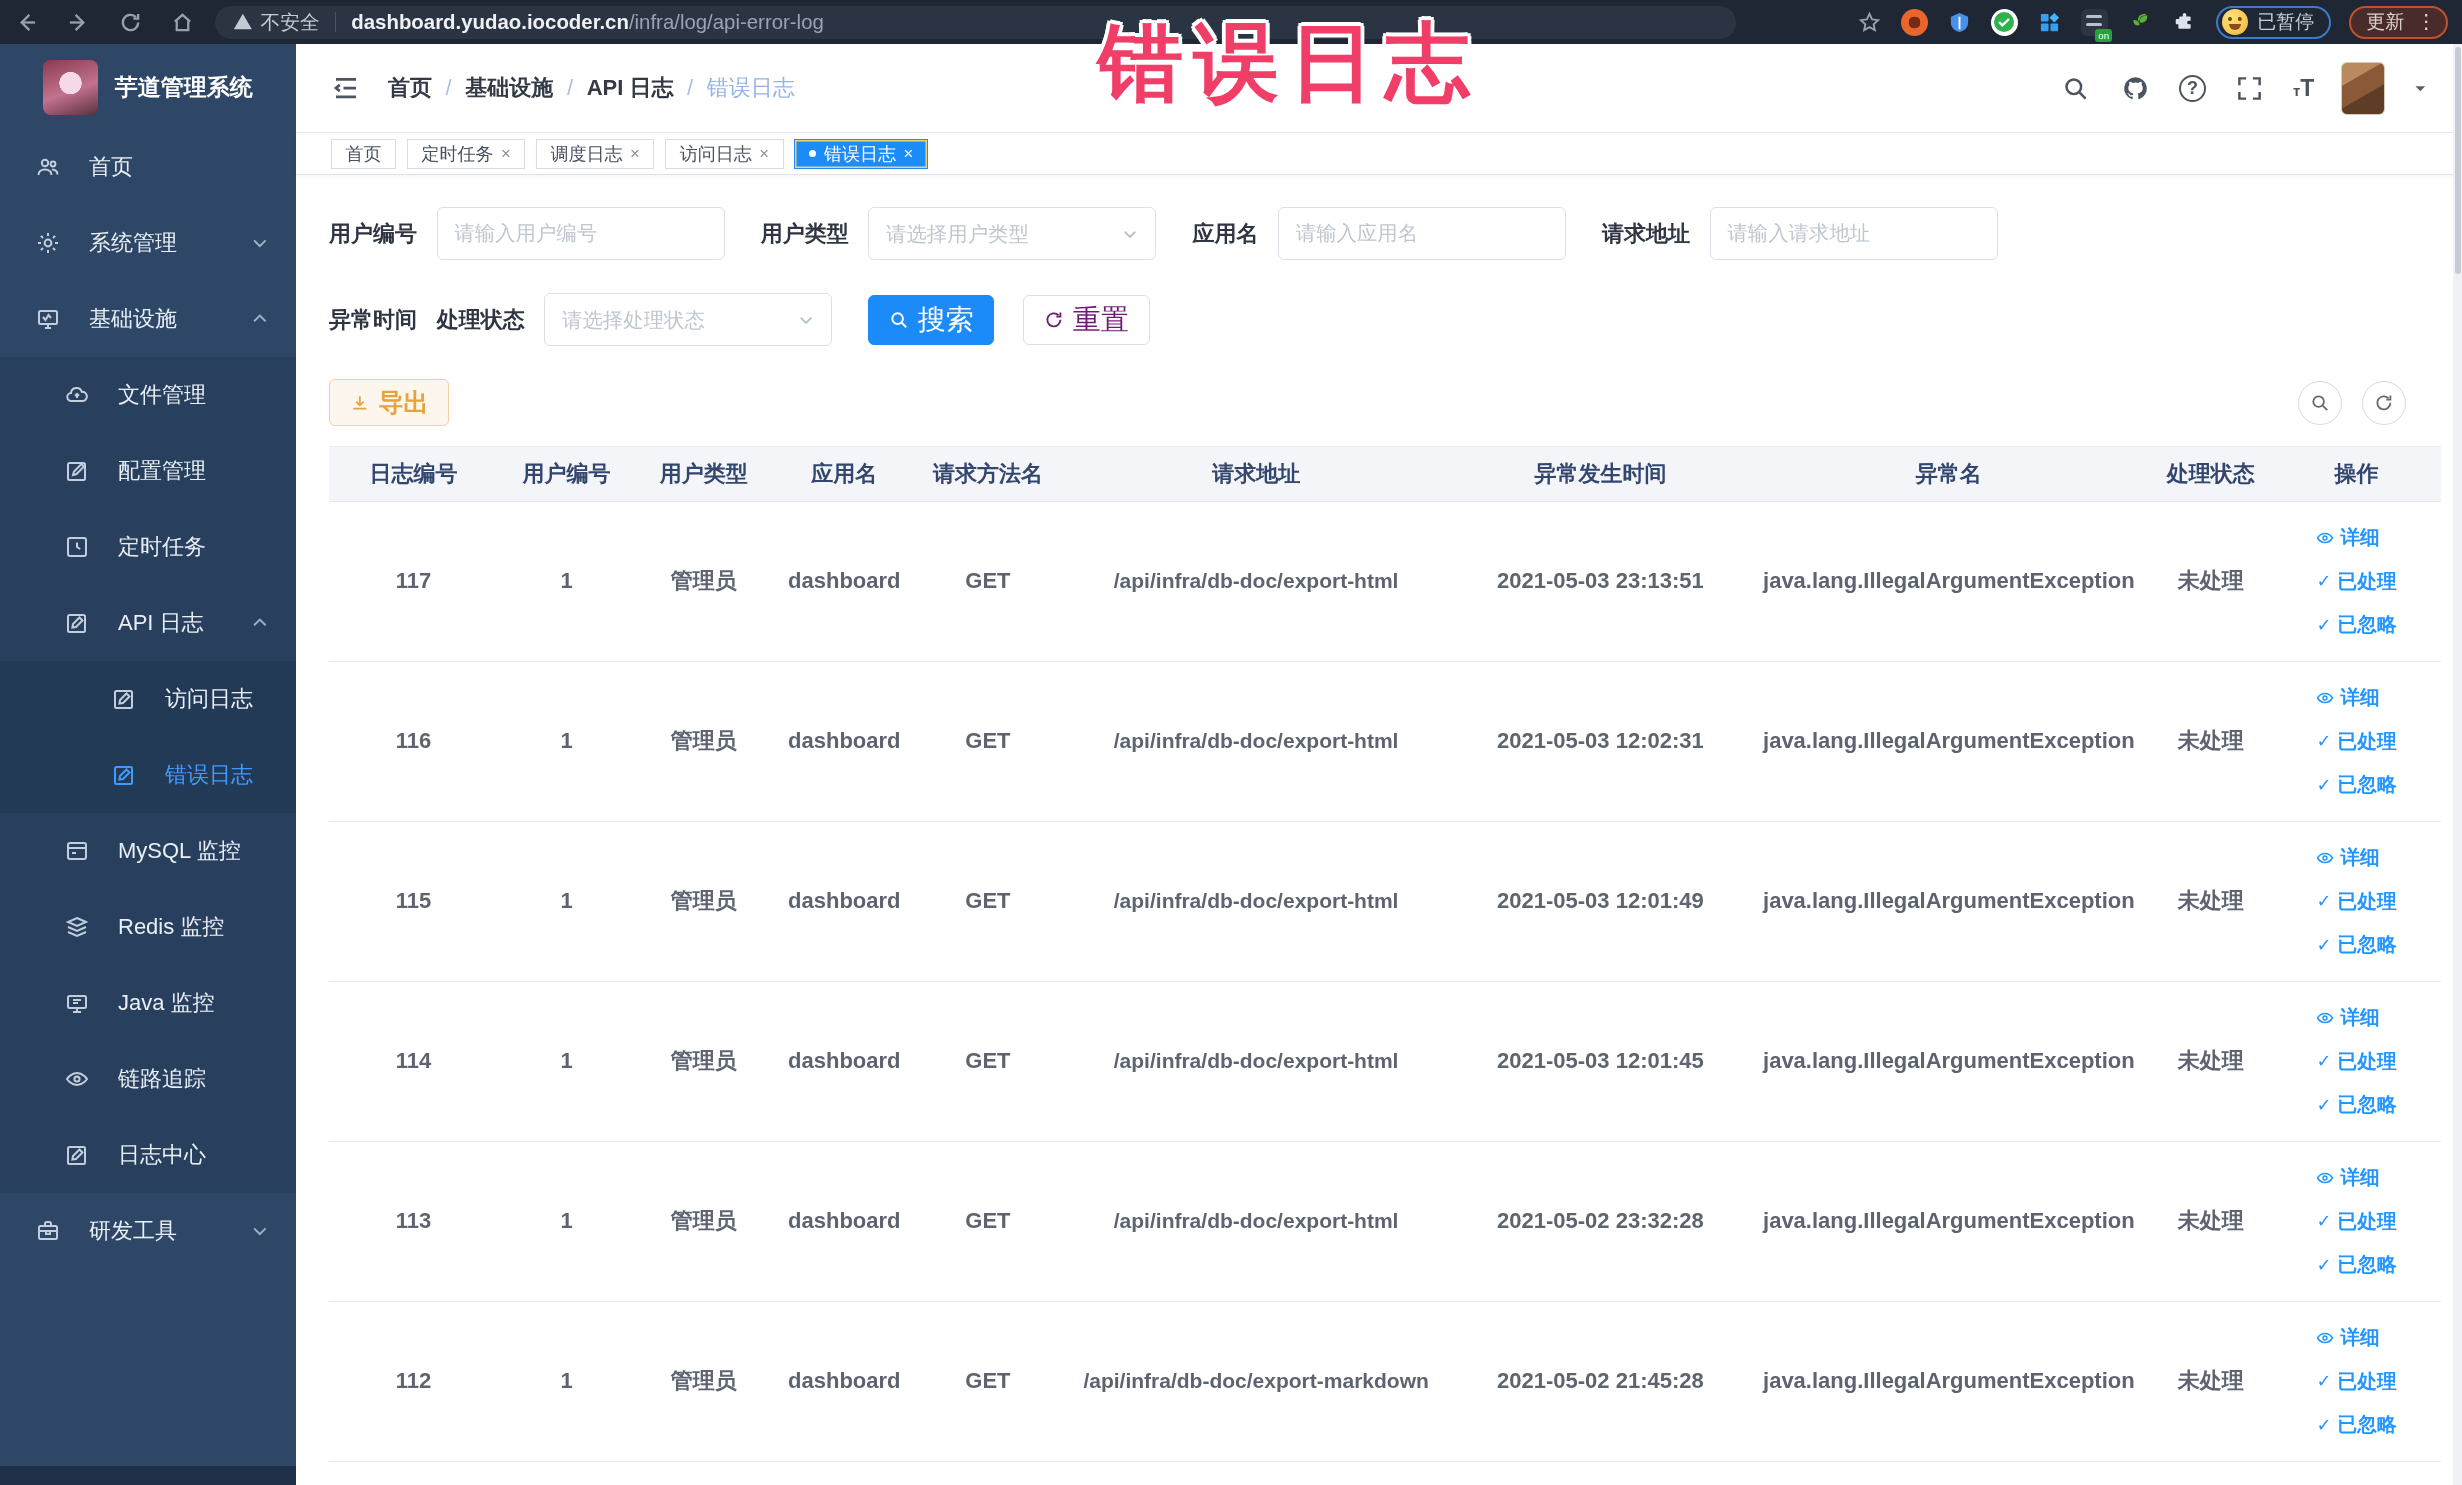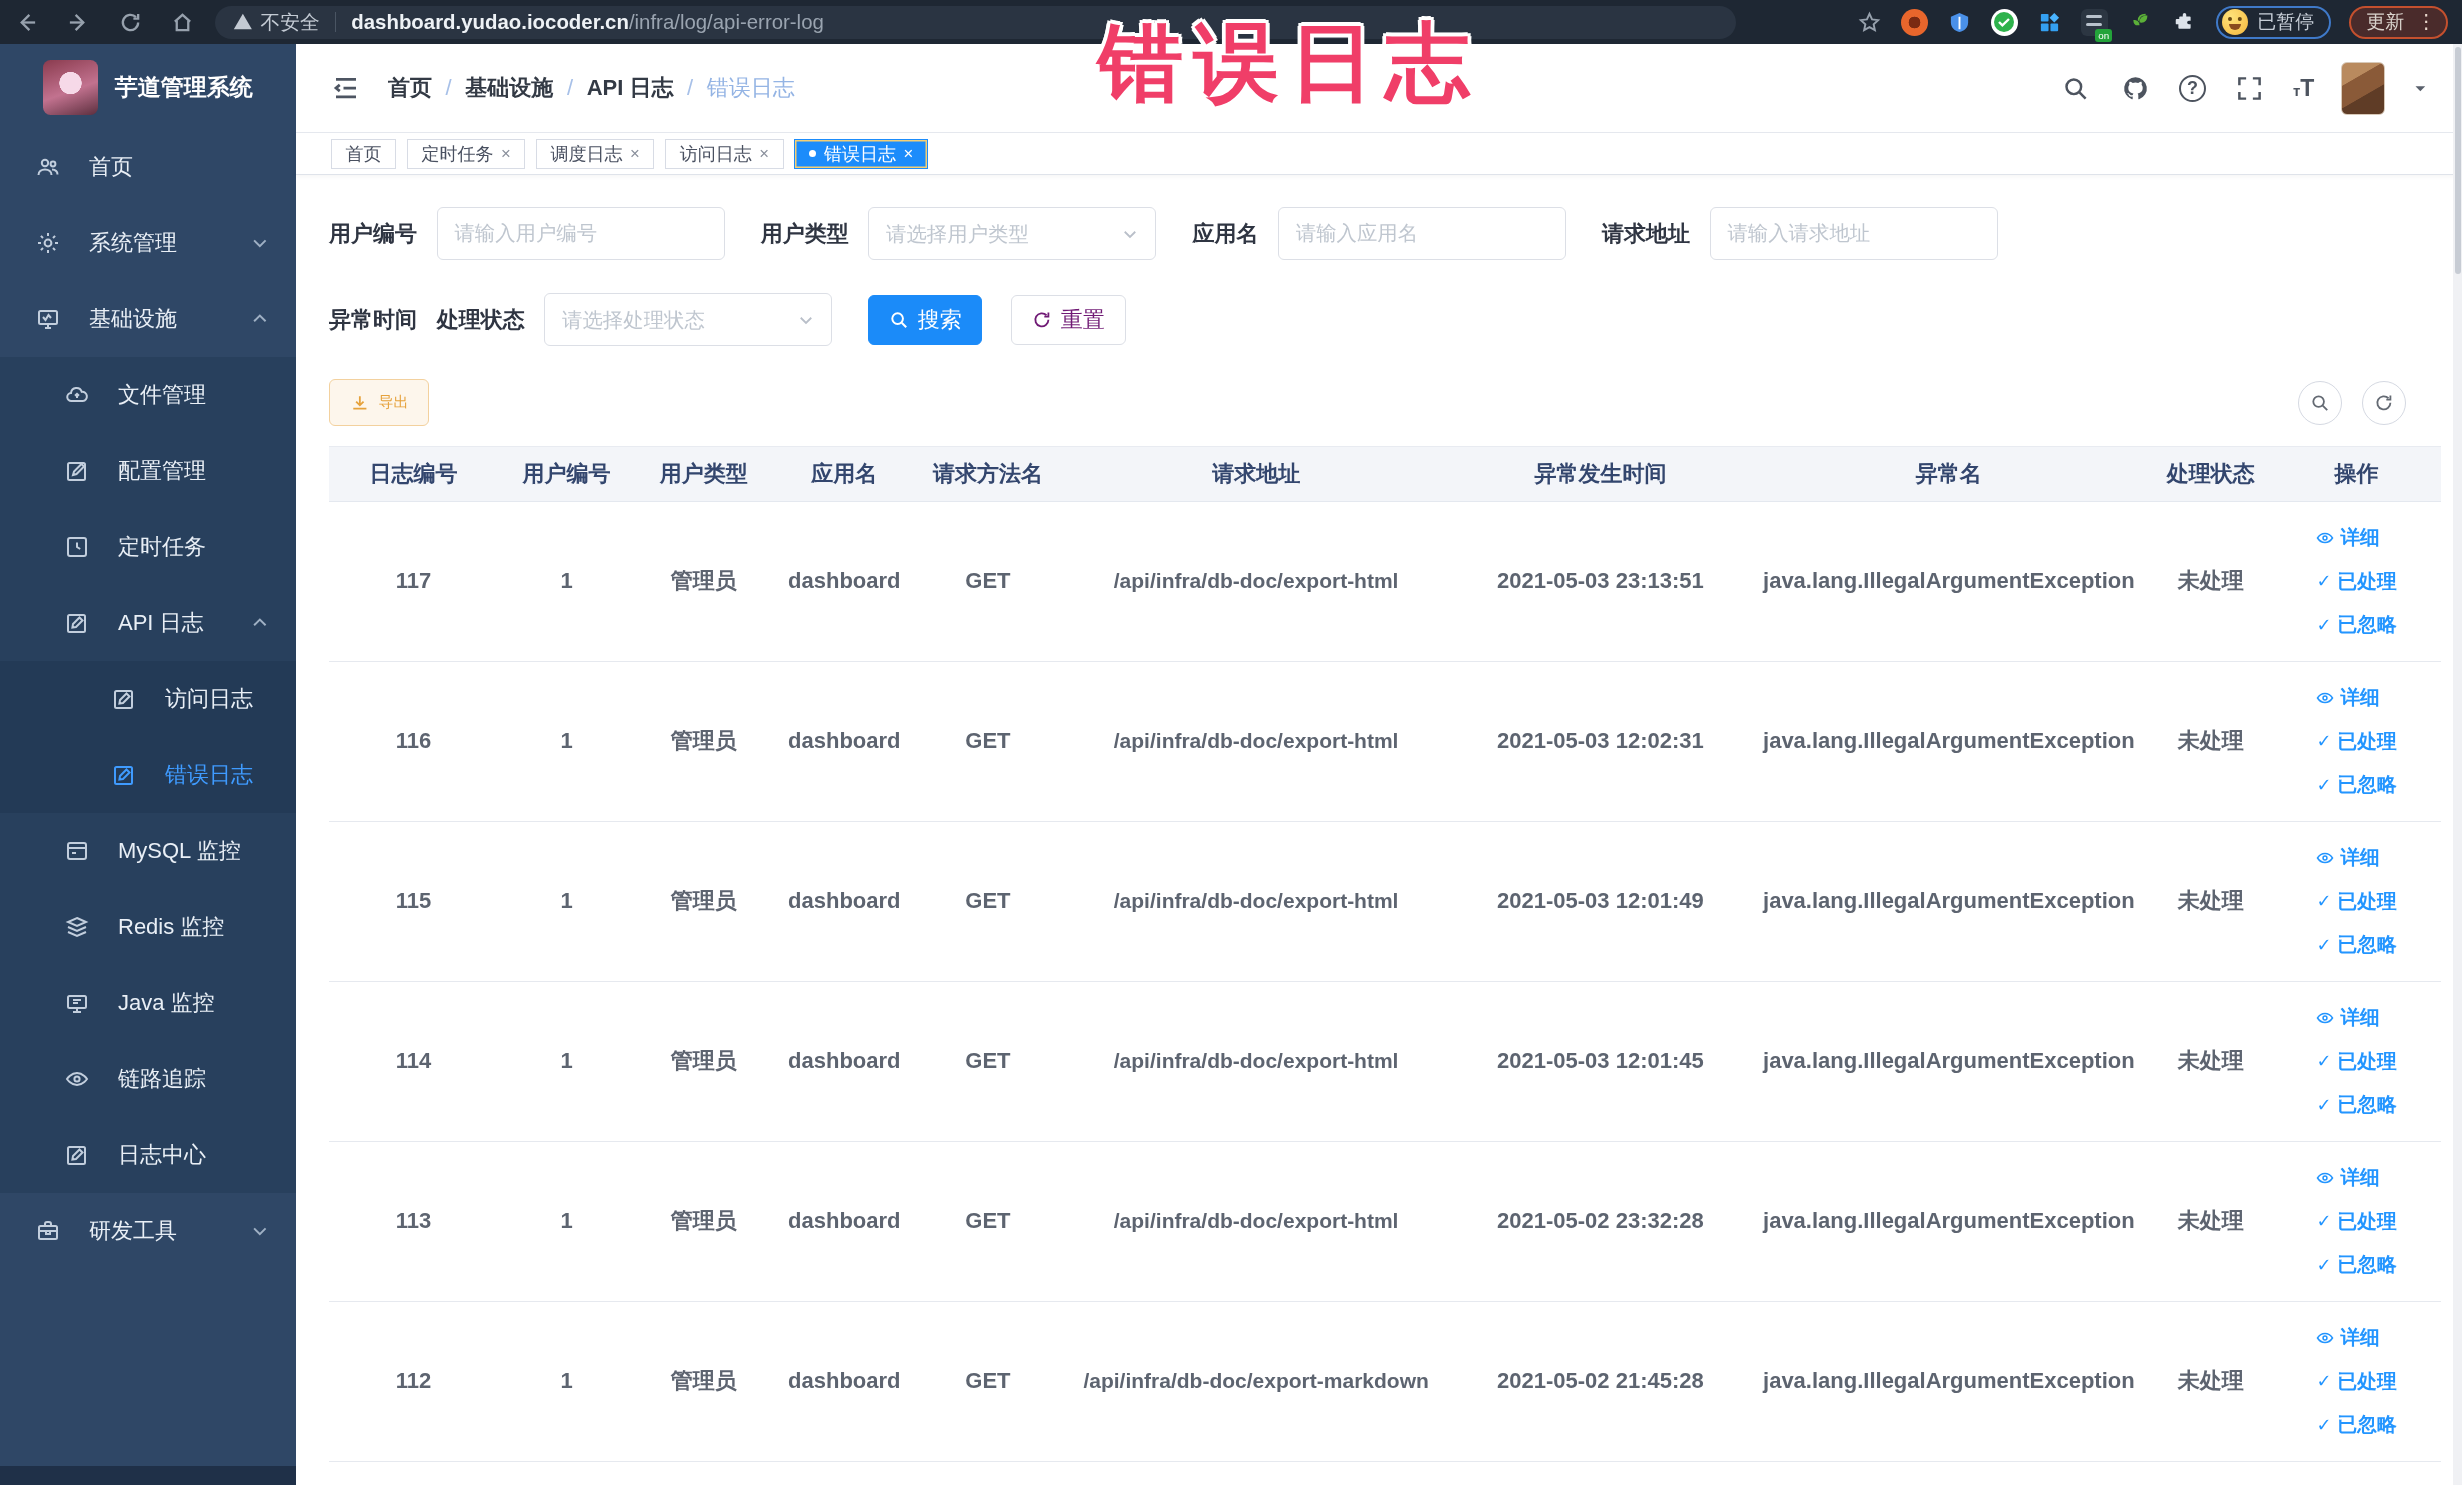--- a/index.html
+++ b/index.html
@@ -97,25 +97,25 @@
   .f-input input { border:none; outline:none; font-size:20.4px; color:#333; width:100%; background:transparent; }
   .f-input input::placeholder { color:#bfc6cf; }
   .w380 { width:288px; } .w470 { width:356px; }
   .sel-ph { color:#bfc6cf; font-size:20.4px; flex:1; }
   .sel-arrow { color:#b9bfc9; display:flex; }
   .sel-arrow svg { width:18px; height:18px; }
   .date-ic { color:#b9bfc9; margin-right:10.6px; display:flex; }
   .date-ic svg { width:21px; height:21px; }
   .date-ph { color:#bfc6cf; font-size:19.7px; }
   .date-sep { color:#9aa0aa; margin:0 19.7px; font-size:19.7px; }
-  .btn { height:50px; border-radius:6px; font-size:22px; display:inline-flex; align-items:center; gap:9px; padding:0 19.7px; cursor:pointer; }
+  .btn { height:50px; border-radius:6px; font-size:28px; display:inline-flex; align-items:center; gap:9px; padding:0 19.7px; cursor:pointer; }
   .btn svg { width:19.7px; height:19.7px; }
   .btn-primary { background:#1b8bf9; border:1.5px solid #1b8bf9; color:#fff; margin-right:29px; }
   .btn-plain { background:#fff; border:1.5px solid #dcdfe6; color:#701a75; }
-  .btn-warn { height:47px; background:#fdf6ec; border:1.5px solid #f3d19e; color:#e6a23c; font-size:15px; }
+  .btn-warn { height:47px; background:#fdf6ec; border:1.5px solid #f3d19e; color:#e6a23c; font-size:25px;font-weight:bold; }
   .toolbar-row { display:flex; align-items:center; margin-bottom:19.7px; }
   .tool-circles { margin-left:auto; display:flex; gap:19.7px; margin-right:35px; }
   .circle-btn { width:44px; height:44px; border-radius:50%; border:1.5px solid #d5d9e2; color:#646a73; display:flex; align-items:center; justify-content:center; cursor:pointer; }
   .circle-btn svg { width:19.7px; height:19.7px; }
 
   
   table { width:2112px; border-collapse:collapse; table-layout:fixed; }
   thead th { height:55px; background:#f3f5f9; color:#33466e; font-size:22px; font-weight:700; border-top:1.5px solid #e8ebf1; border-bottom:1.5px solid #e4e8ef; }
   tbody td { height:160px; text-align:center; vertical-align:middle; font-size:22px; color:#5d6470; border-bottom:1.5px solid #e6e9ef;font-weight:bold; }
   td.url { font-size:21px; }

